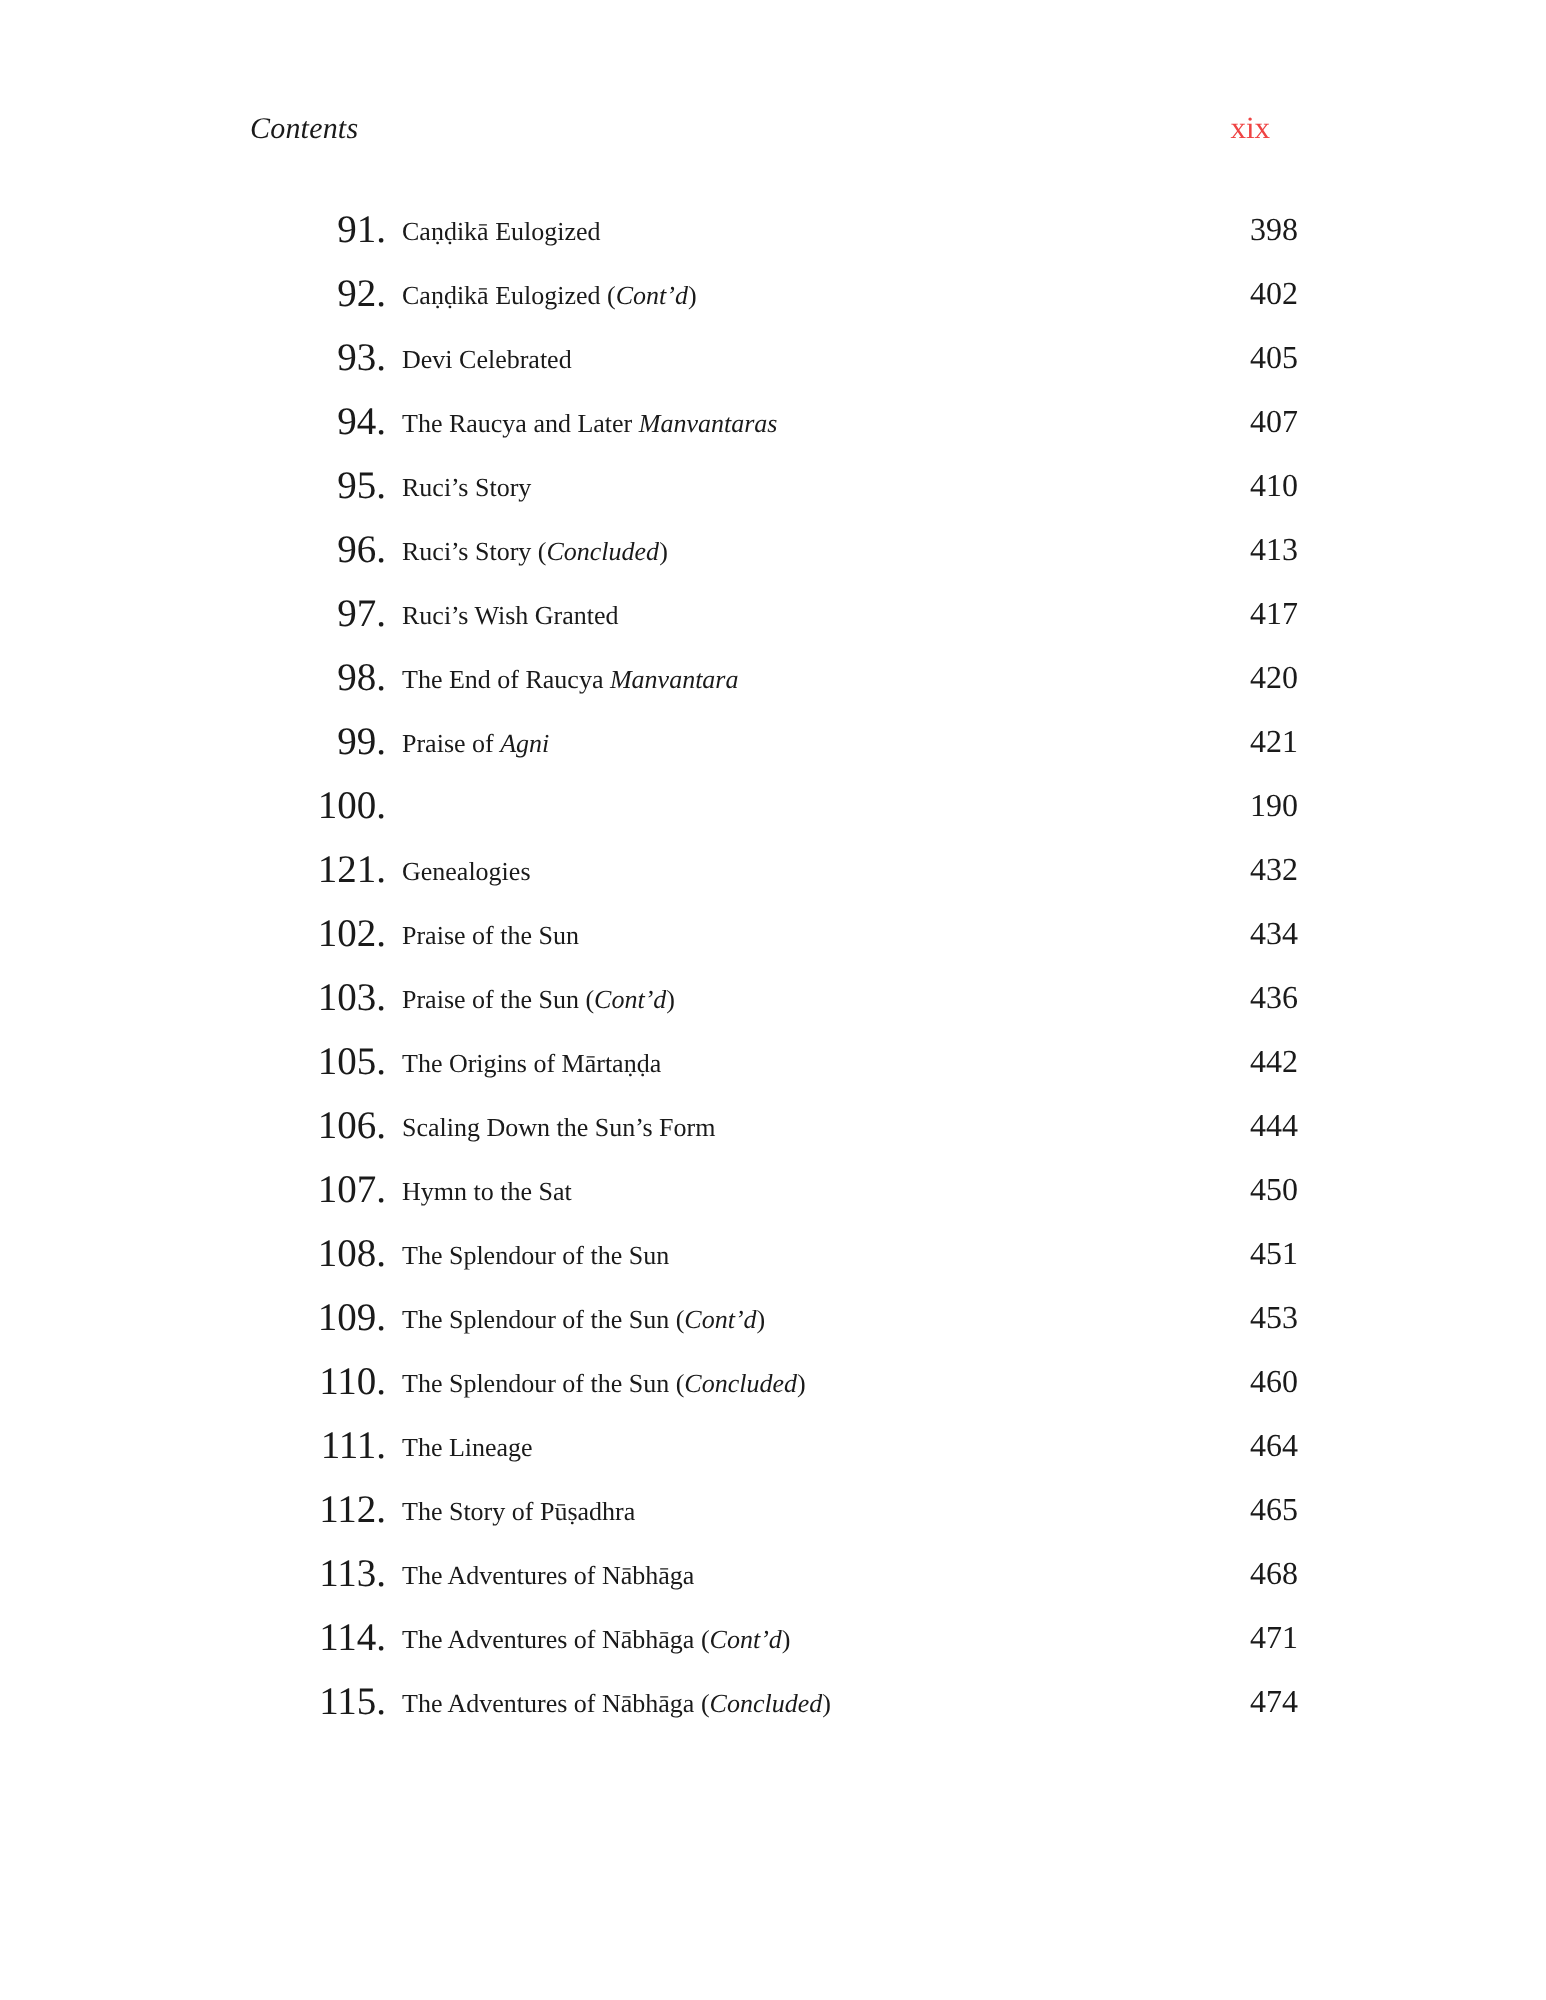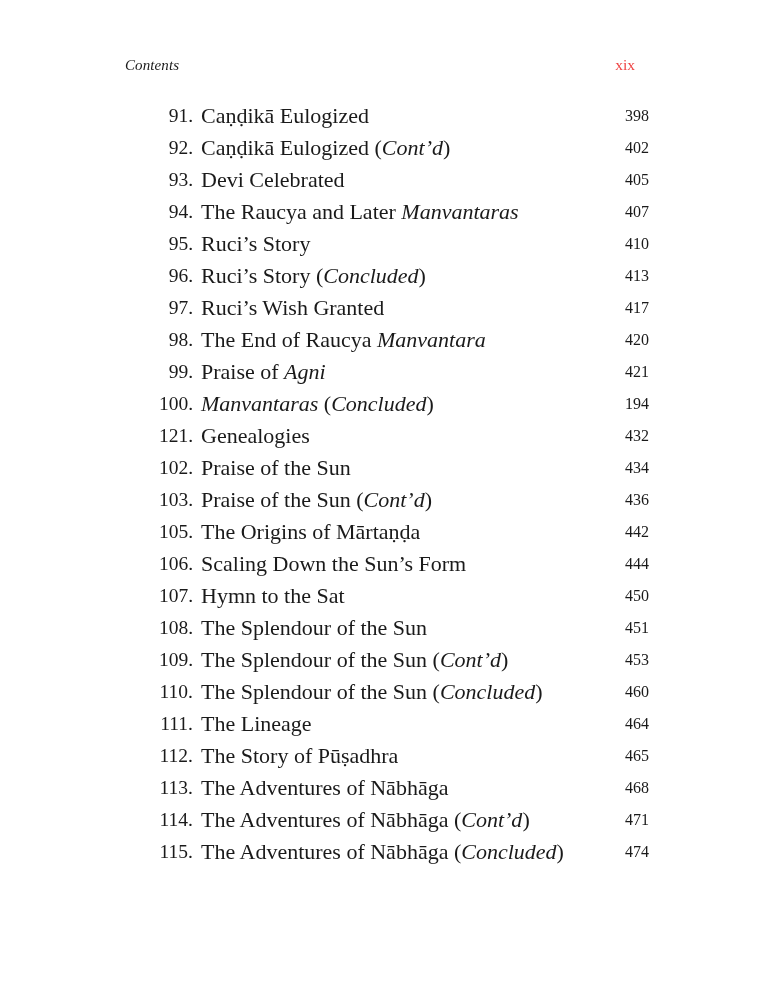--- a/index.html
+++ b/index.html
@@ -66,21 +66,21 @@
   .toc-num {
     position: absolute;
     left: 108px;
     width: 57px;
     text-align: right;
     font-size: 19.5px;
   }
   .toc-title {
     position: absolute;
     left: 173px;
-    font-size: 22px;
+    font-size: 13px;
   }
   .toc-page {
     position: absolute;
     left: 597px;
     font-size: 16px;
   }
   .toc-title i {
     text-align: right;
   }
 </style>
@@ -135,22 +135,21 @@
         <span class="toc-title">The End of Raucya <i>Manvantara</i></span>
         <span class="toc-page">420</span>
       </div>
       <div class="toc-entry">
         <span class="toc-num">99.</span>
         <span class="toc-title">Praise of <i>Agni</i></span>
         <span class="toc-page">421</span>
       </div>
       <div class="toc-entry">
         <span class="toc-num">100.</span>
-        <span class="toc-title"><i>Manvantaras</i> (<i>Concluded</i>)</span>
-        <span class="toc-page">194</span>
+        <span class="toc-page">190</span>
       </div>
       <div class="toc-entry">
         <span class="toc-num">121.</span>
         <span class="toc-title">Genealogies</span>
         <span class="toc-page">432</span>
       </div>
       <div class="toc-entry">
         <span class="toc-num">102.</span>
         <span class="toc-title">Praise of the Sun</span>
         <span class="toc-page">434</span>

